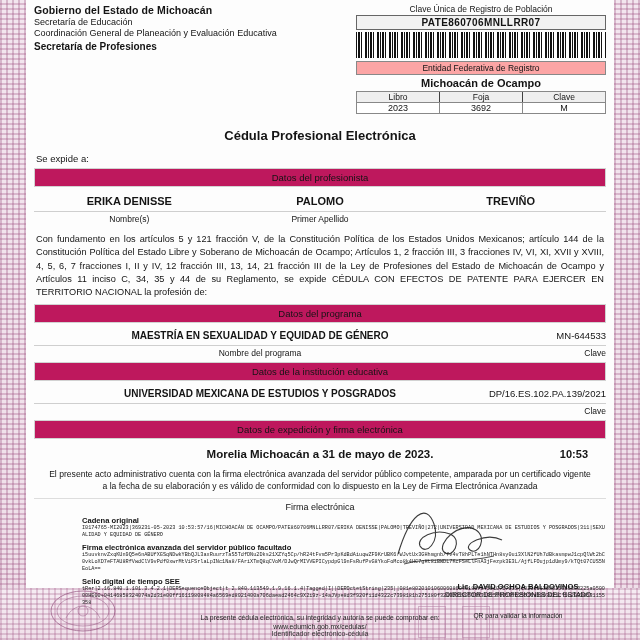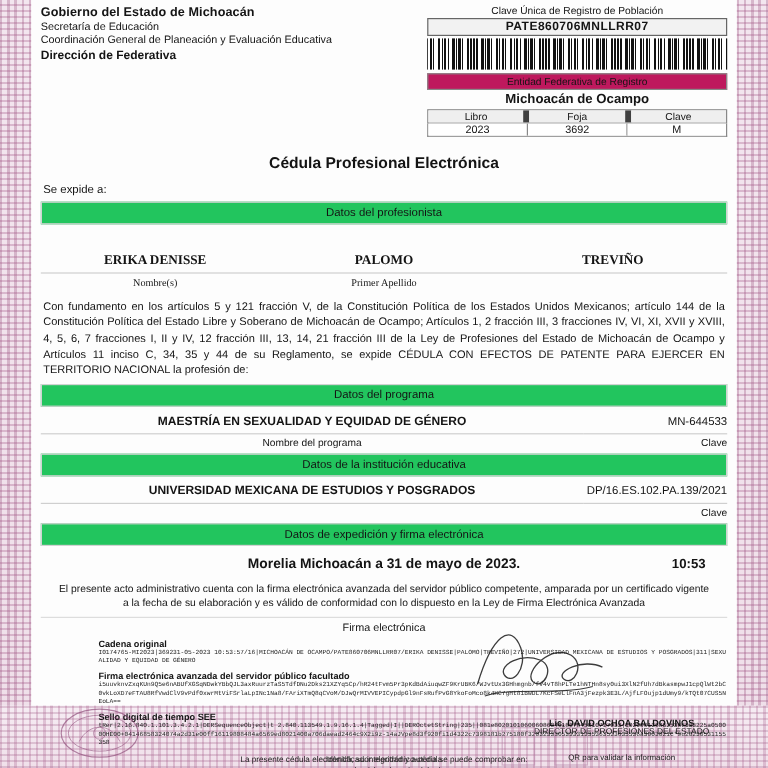--- a/index.html
+++ b/index.html
@@ -49,44 +49,44 @@
   .hdr-right{width:250px;text-align:center;font-family:"Liberation Sans", sans-serif;}
   .curp-label{font-size:8.5px;}
   .curp-box{
     border:1px solid #666;background:#f2f2f2;
     font-size:10px;font-weight:bold;letter-spacing:.4px;
     padding:1px 0;margin-top:1px;
   }
   .barcode{height:26px;margin-top:2px;
     background:repeating-linear-gradient(90deg,#111 0 1px,#fff 1px 2px,#111 2px 4px,#fff 4px 5px,#111 5px 6px,#fff 6px 9px,#111 9px 11px,#fff 11px 12px);
   }
-  .efr-label{font-size:8.5px;border:1px solid #888;background:#be185d;margin-top:3px;padding:1px 0;}
+  .efr-label{font-size:8.5px;border:1px solid #888;background:#fca5a5;margin-top:3px;padding:1px 0;}
   .efr-value{font-weight:bold;font-size:11px;margin-top:2px;}
   .lft{display:flex;margin-top:2px;border:1px solid #888;}
-  .lft div{flex:1;font-size:8.5px;border-right:5px solid #404040;background:#efefef;}
+  .lft div{flex:1;font-size:8.5px;border-right:1px solid #404040;background:#efefef;}
   .lft div:last-child{border-right:none;}
   .lftv{display:flex;border:1px solid #888;border-top:none;}
   .lftv div{flex:1;font-size:9px;border-right:1px solid #888;background:#fff;}
   .lftv div:last-child{border-right:none;}
 
   
   .title{
     text-align:center;font-weight:bold;font-size:13px;
     font-family:"Liberation Sans", sans-serif;
     margin:14px 0 10px 0;
   }
   .expide{font-size:9.5px;font-family:"Liberation Sans", sans-serif;margin:0 0 4px 2px;}
 
   .band{
-    background:#22c55e;border:1px solid #d2d2d2;
+    background:#be185d;border:1px solid #d2d2d2;
     text-align:center;font-size:9.5px;
     font-family:"Liberation Sans", sans-serif;
     padding:3px 0;margin:4px 0 0 0;
   }
-  .names{display:flex;margin-top:24px;text-align:center;font-family:Liberation Serif, serif;}
+  .names{display:flex;margin-top:8px;text-align:center;font-family:Liberation Sans, sans-serif;}
   .names > div{flex:1;}
   .nm{font-weight:bold;font-size:11px;}
   .nl{font-size:8.5px;margin-top:2px;}
   .hr{height:1px;background:#cfcfcf;margin-top:4px;}
 
   .body-text{
     font-family:"Liberation Sans", sans-serif;
     font-size:9.2px;line-height:1.45;text-align:justify;
     margin:9px 2px 0 2px;
   }
@@ -156,21 +156,21 @@
   <div class="border-right"></div>
   <div class="border-bottom"></div>
 
   <div class="content">
 
     <div class="hdr">
       <div class="hdr-left">
         <div class="gob">Gobierno del Estado de Michoacán</div>
         <div class="sec">Secretaría de Educación</div>
         <div class="coord">Coordinación General de Planeación y Evaluación Educativa</div>
-        <div class="dir">Dirección de Federativa</div>
+        <div class="dir">Secretaría de Profesiones</div>
       </div>
       <div class="hdr-right">
         <div class="curp-label">Clave Única de Registro de Población</div>
         <div class="curp-box">PATE860706MNLLRR07</div>
         <div class="barcode"></div>
         <div class="efr-label">Entidad Federativa de Registro</div>
         <div class="efr-value">Michoacán de Ocampo</div>
         <div class="lft">
           <div>Libro</div>
           <div>Foja</div>

